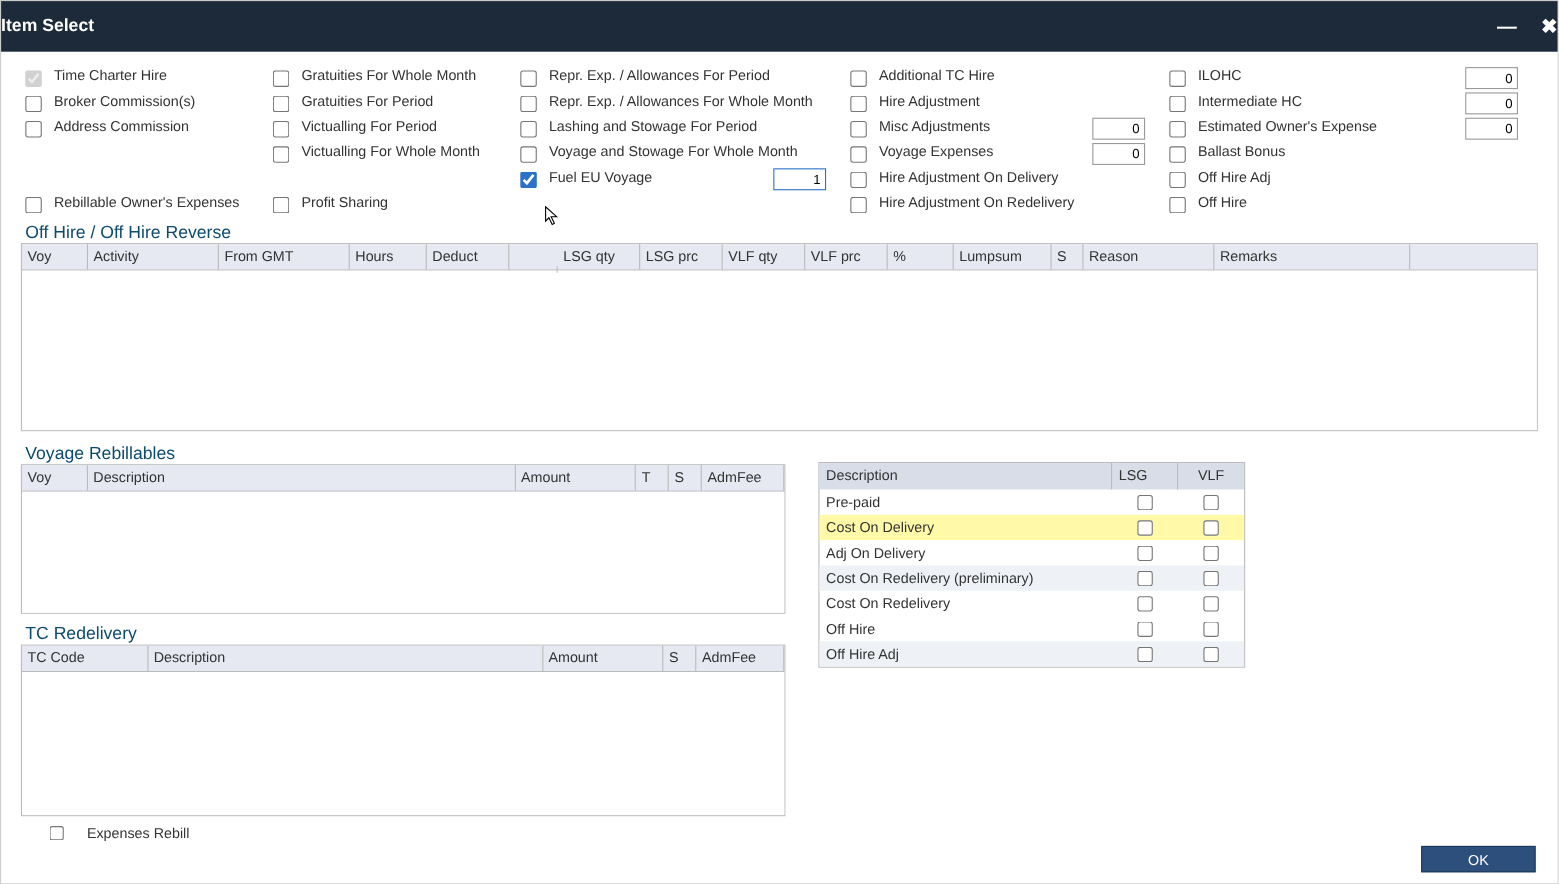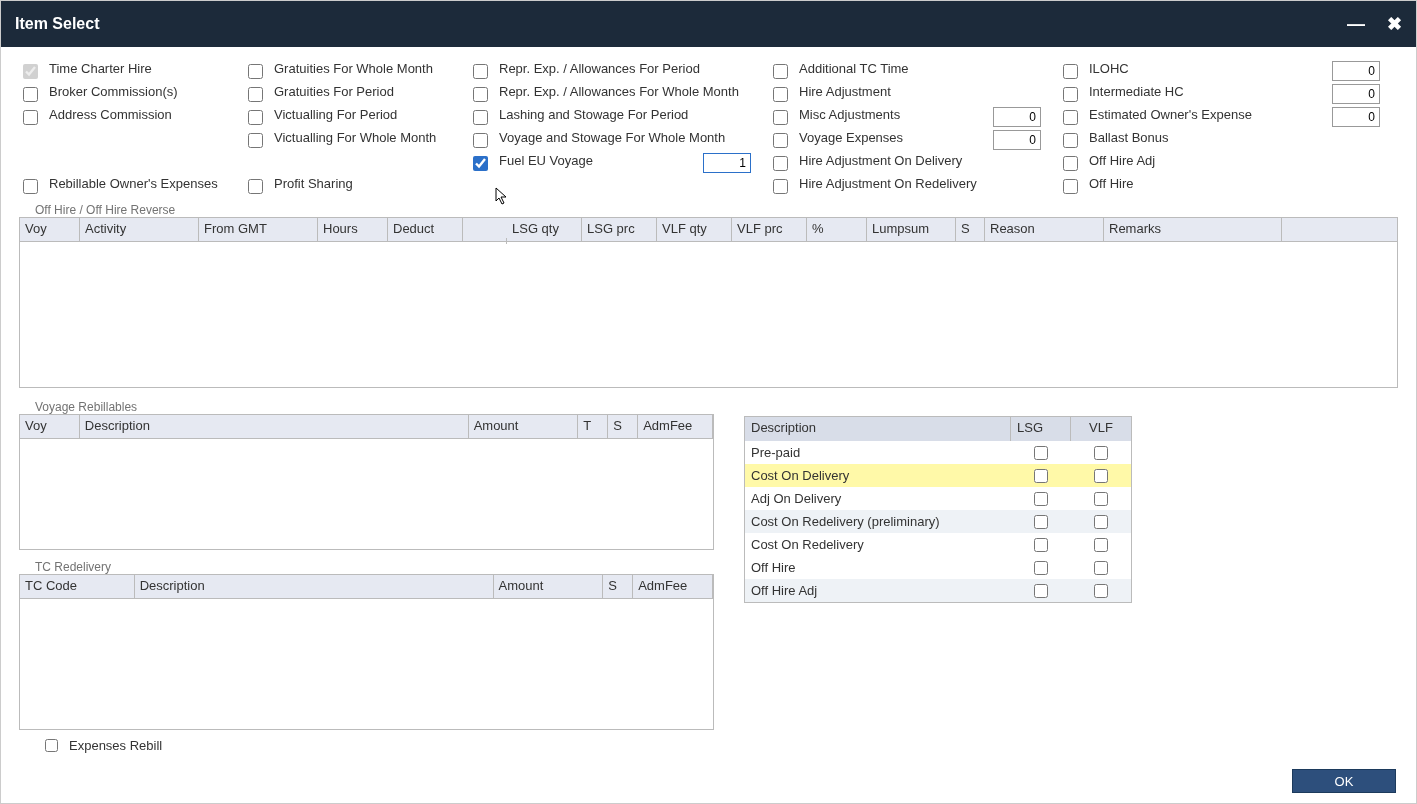--- a/index.html
+++ b/index.html
@@ -1,38 +1,38 @@
 <!DOCTYPE html>
 <html><head>
 <meta charset="utf-8">
 <style>
   * { box-sizing: border-box; }
   html, body { margin:0; padding:0; font-family: Arial, Helvetica, sans-serif; font-size:13px; color:#333; background:#fff;}
   .window { width:1417px; height:804px; position:relative; background:#fff; border:1px solid #ccc;}
-  .titlebar { height:46px; background:#1c2a3a; color:#fff; display:flex; align-items:center; padding:0 14px; font-size:16px; font-weight:700; justify-content:space-between;}
+  .titlebar { height:46px; background:#1c2a3a; color:#fff; display:flex; align-items:center; padding:0 0; font-size:16px; font-weight:700; justify-content:space-between;}
   .title-actions { display:flex; gap:22px; align-items:center;}
   .title-actions span { cursor:pointer; font-weight:900; font-size:18px;}
   .content { padding:14px 18px 10px 18px; }
   .cols { display:flex; }
   .col { display:flex; flex-direction:column; }
   .col1 { width:225px; }
   .col2 { width:225px; }
   .col3 { width:300px; }
   .col4 { width:290px; }
   .col5 { width:auto; flex:1;}
   .chk-row { display:flex; align-items:flex-start; height:23px; gap:8px; }
   .chk-row input[type=checkbox] { width:15px; height:15px; flex-shrink:0;}
   .chk-row label { white-space:nowrap; cursor:default;}
   .chk-row .numbox { width:48px; height:20px; border:1px solid #999; text-align:right; padding:0 4px; font-size:12px; margin-left:auto; margin-right:18px;}
   .chk-row .numbox.active { border:1px solid #2b70c9;}
   .spacer { height:23px; }
   .disabled-chk { accent-color:#999; }
   input[type=checkbox].blue { accent-color:#2b70c9;}
   
-  .section-label { font-size:12px; color:#737373; margin:4px 0 0 16px; }
+  .section-label { font-size:16px; color:#0c4a6e; margin:4px 0 0 4px; }
   .grid { border:1px solid #bbb; background:#fff; }
   .grid-header { display:flex; background:#e6e9f2; border-bottom:1px solid #bbb; height:24px; }
   .grid-header .gh { border-right:1px solid #bbb; padding:3px 5px; color:#333; font-size:13px; white-space:nowrap; overflow:hidden;}
   .grid-body { height:145px; background:#fff; }
   .grid-body.small { height:110px;}
   
   .bottom-row { display:flex; gap:30px; margin-top:8px;}
   .bottom-left { width:695px; display:flex; flex-direction:column;}
   .bottom-right { flex:1; }
   
@@ -42,21 +42,21 @@
   .desc-header .dh:last-child { border-right:none;}
   .desc-row { display:flex; height:23px; align-items:center;}
   .desc-row.alt { background:#eef2f6;}
   .desc-row.hl { background:#fff9a8;}
   .desc-row .dc { padding:2px 6px; font-size:13px; border-right:1px solid transparent;}
   .desc-row .dc.cb { display:flex; justify-content:center; align-items:center;}
   .desc-row .dc.cb input { width:14px; height:14px;}
   
   .ok-btn { position:absolute; right:20px; bottom:10px; width:104px; height:24px; background:#2d4f7c; color:#fff; border:1px solid #1c3a5c; font-size:13px; cursor:pointer;}
   
-  .expenses-rebill { display:flex; align-items:center; gap:8px; margin:6px 0 0 22px;}
+  .expenses-rebill { display:flex; align-items:center; gap:18px; margin:6px 0 0 22px;}
 
   .cursor-img { position:absolute; left:494px; top:186px; pointer-events:none;}
 </style>
 </head>
 <body>
 
 <div class="window">
   <div class="titlebar">
     <span>Item Select</span>
     <div class="title-actions">
@@ -129,21 +129,21 @@
           </div>
           <div class="chk-row">
             <input type="checkbox" class="blue" checked="" style="">
             <label>Fuel EU Voyage</label>
             <input type="text" class="numbox active" value="1" style="">
           </div>
         </div>
       <div class="col col4" id="col4">
           <div class="chk-row">
             <input type="checkbox" class="blue" style="">
-            <label>Additional TC Time</label>
+            <label>Additional TC Hire</label>
           </div>
           <div class="chk-row">
             <input type="checkbox" class="blue" style="">
             <label>Hire Adjustment</label>
           </div>
           <div class="chk-row">
             <input type="checkbox" class="blue" style="">
             <label>Misc Adjustments</label>
             <input type="text" class="numbox" value="0" style="">
           </div>

